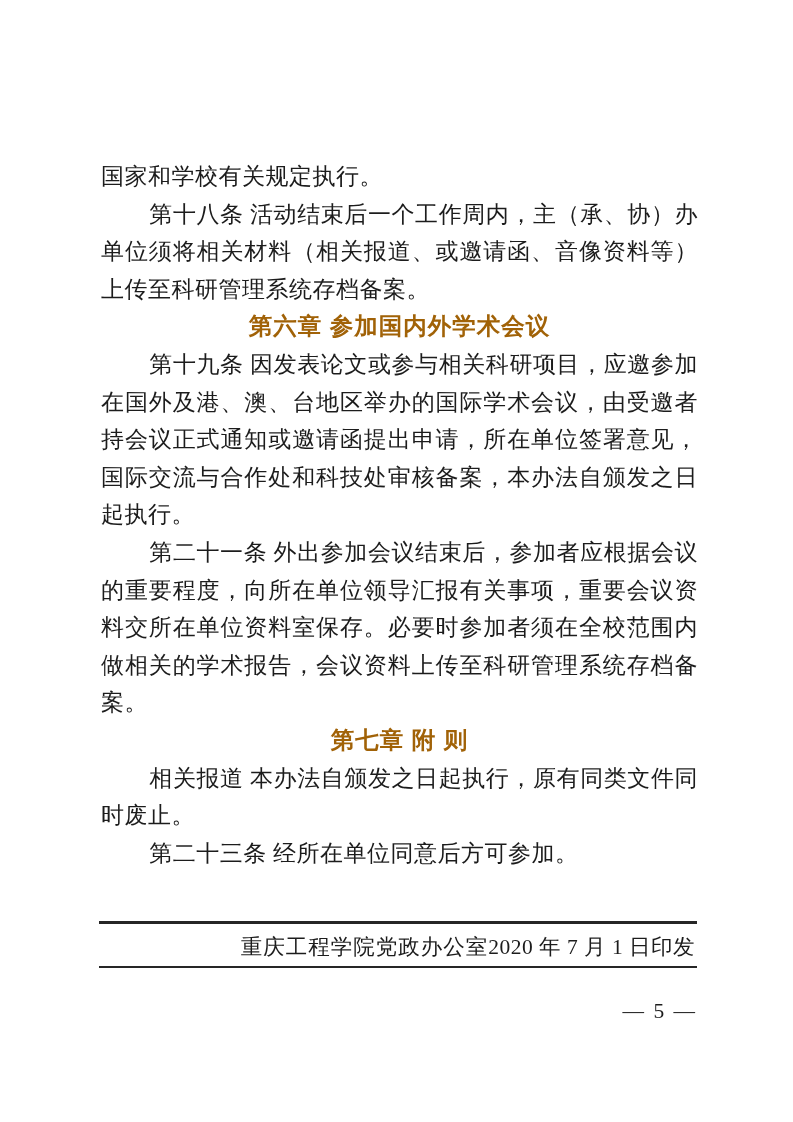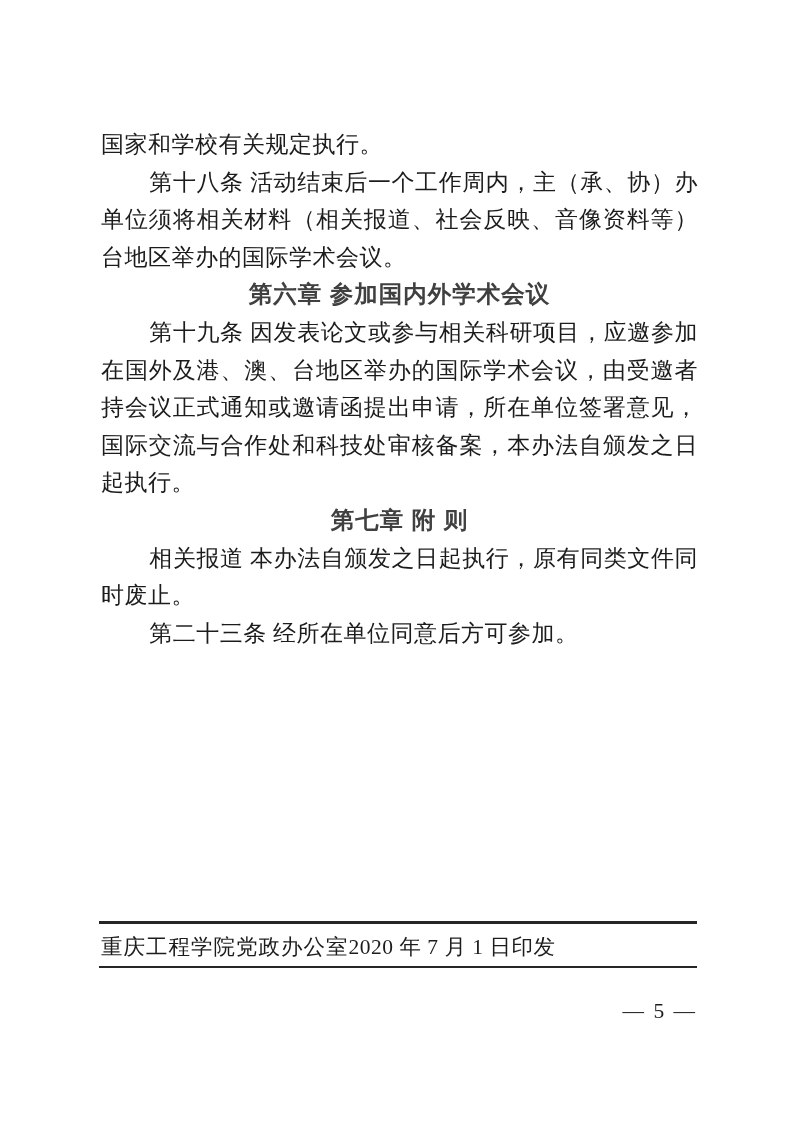--- a/index.html
+++ b/index.html
@@ -10,59 +10,59 @@
     height: 1122px;
     margin: 0 auto;
     background: #ffffff;
     overflow: hidden;
     font-family: "Liberation Serif", "DejaVu Serif", serif;
     color: #1c1c1c;
   }
   .content {
     position: absolute;
     left: 101px;
-    top: 126px;
+    top: 158px;
     width: 597px;
   }
   .para {
     margin: 0;
     font-size: 23px;
     line-height: 37.6px;
     text-align: justify;
     text-justify: inter-character;
     letter-spacing: 0.5px;
     color: #1c1c1c;
   }
   .para.indent { text-indent: 2.1em; }
   .chapter-heading {
     margin: 0;
     font-size: 23.5px;
     line-height: 37.6px;
     font-weight: bold;
     text-align: center;
     font-family: "Liberation Sans", "DejaVu Sans", sans-serif;
-    color: #404040;
+    color: #a16207;
     letter-spacing: 1px;
   }
   .rule {
     position: absolute;
     left: 99px;
     width: 598px;
     background: #262626;
   }
   .rule-thick { top: 921px; height: 3px; }
   .rule-thin  { top: 966px; height: 2px; }
   .footer-row {
     position: absolute;
     left: 101px;
     top: 927px;
     width: 594px;
     height: 38px;
     display: flex;
-    justify-content: flex-start;
+    justify-content: flex-end;
     align-items: center;
   }
   .footer-issuer {
     font-size: 21.5px;
     letter-spacing: 1px;
     color: #1c1c1c;
   }
   .footer-date {
     font-size: 21.5px;
     letter-spacing: 0.5px;
@@ -78,27 +78,28 @@
   }
 </style>
 </head>
 <body>
 
 <div class="page">
 
   <div class="content">
     <p class="para">国家和学校有关规定执行。</p>
 
-    <p class="para indent">第十八条 活动结束后一个工作周内，主（承、协）办单位须将相关材料（相关报道、社会反映、音像资料等）台地区举办的国际学术会议。</p>
+    <p class="para indent">第十八条 活动结束后一个工作周内，主（承、协）办单位须将相关材料（相关报道、或邀请函、音像资料等）上传至科研管理系统存档备案。</p>
 
     <h2 class="chapter-heading">第六章 参加国内外学术会议</h2>
 
     <p class="para indent">第十九条 因发表论文或参与相关科研项目，应邀参加在国外及港、澳、台地区举办的国际学术会议，由受邀者持会议正式通知或邀请函提出申请，所在单位签署意见，国际交流与合作处和科技处审核备案，本办法自颁发之日起执行。</p>
 
 
+    <p class="para indent">第二十一条 外出参加会议结束后，参加者应根据会议的重要程度，向所在单位领导汇报有关事项，重要会议资料交所在单位资料室保存。必要时参加者须在全校范围内做相关的学术报告，会议资料上传至科研管理系统存档备案。</p>
 
     <h2 class="chapter-heading">第七章 附 则</h2>
 
     <p class="para indent">相关报道 本办法自颁发之日起执行，原有同类文件同时废止。</p>
 
     <p class="para indent">第二十三条 经所在单位同意后方可参加。</p>
   </div>
 
   <div class="rule rule-thick"></div>
 

